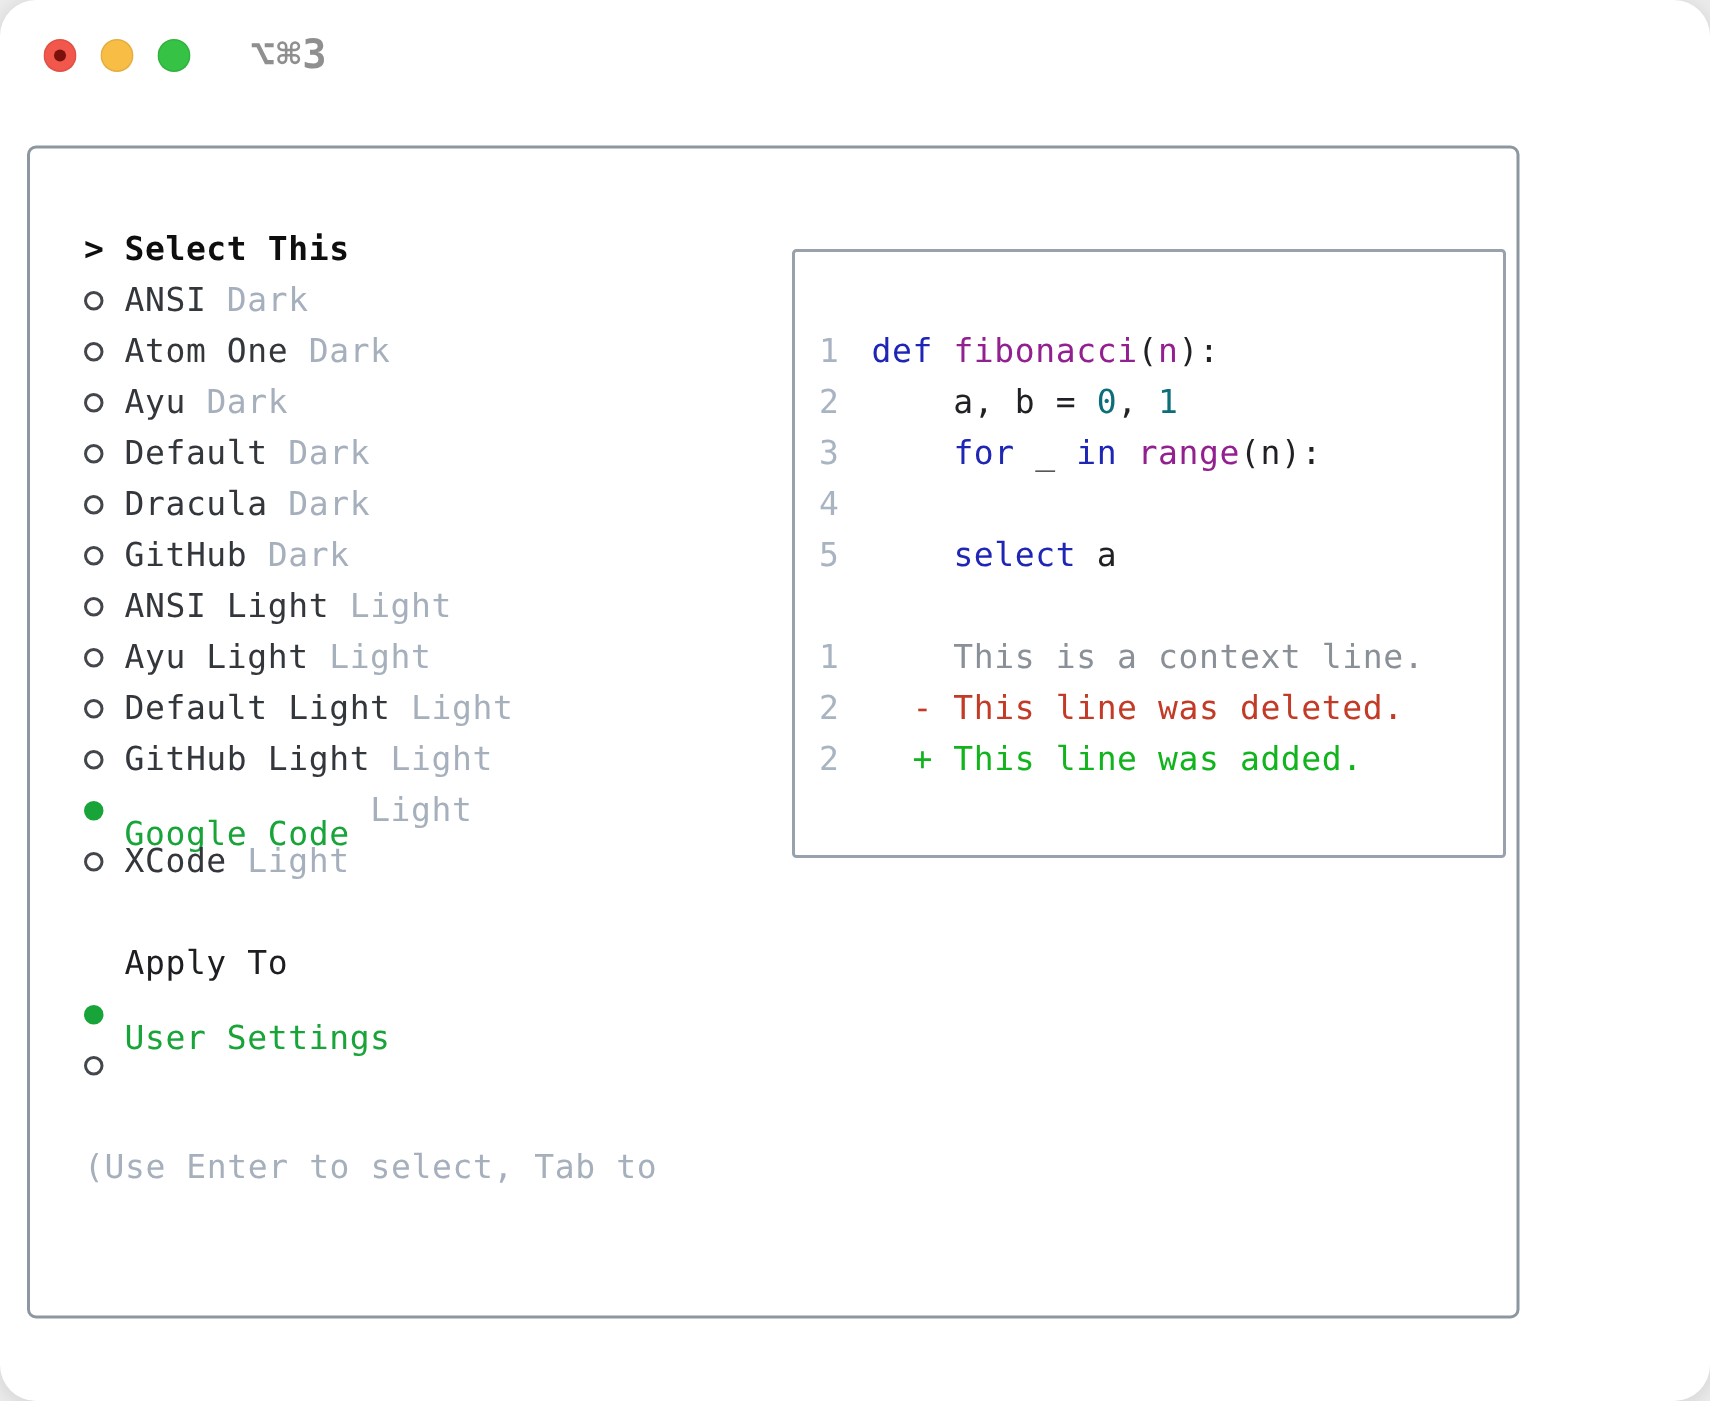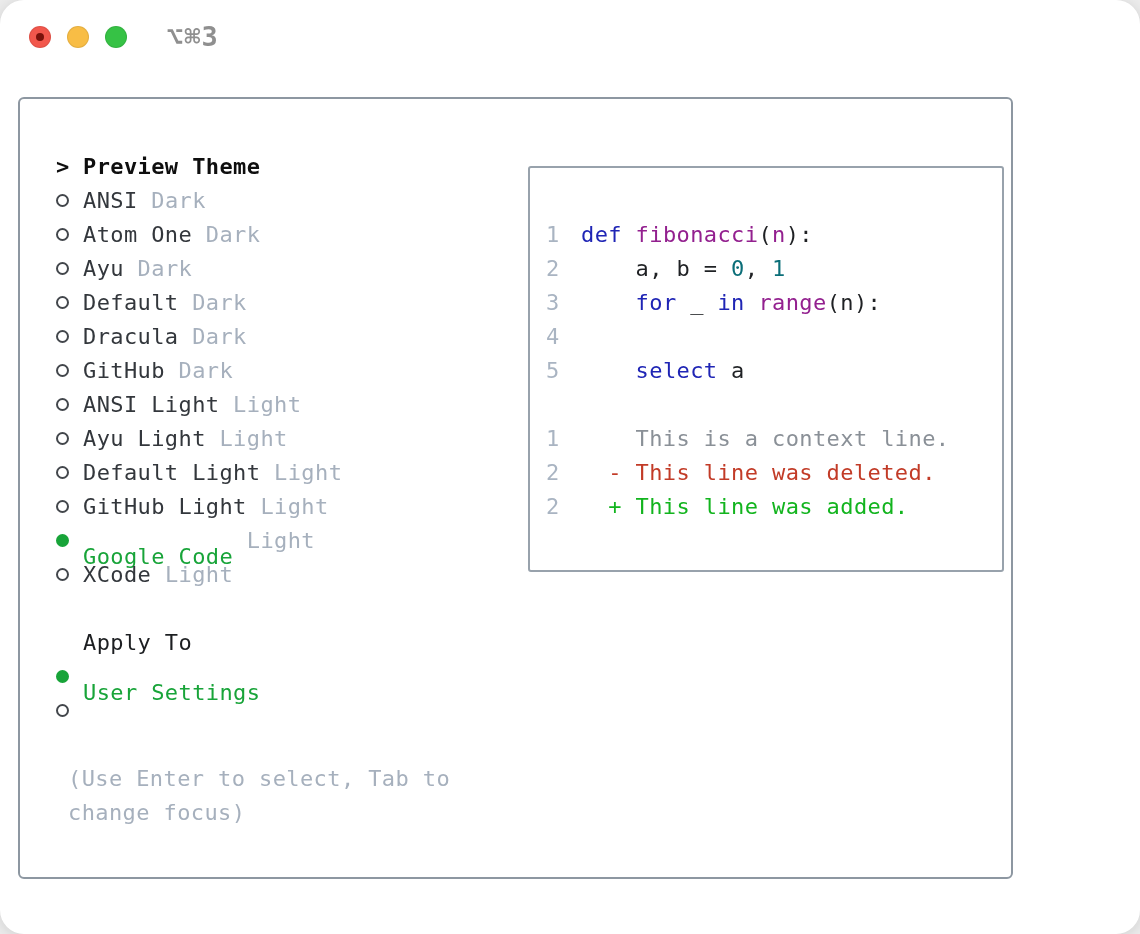--- a/index.html
+++ b/index.html
@@ -49,21 +49,21 @@
     width: 13px; height: 13px; border-radius: 50%;
     border: 2px solid #43474c; background: transparent;
   }
   .bullet.selected { background: var(--green); border-color: var(--green); }
   .marker { width: 27px; font-weight: 700; color: var(--heading); }
   .section-heading { font-weight: 700; color: var(--heading); }
   .sub-heading { color: #1c1e21; }
   .label { color: var(--text); white-space: pre; }
   .label.green { color: var(--green); margin-top: 32px; }
   .tag { color: var(--muted); }
-  .help-line { color: var(--muted); margin-left: 12px; }
+  .help-line { color: var(--muted); }
   
   .preview-heading { height: 34px; display: flex; align-items: center;
     font-weight: 700; color: var(--heading); }
   .preview-box {
     margin-top: 17px; margin-left: 10px; width: 476px; height: 406px;
     border: 2px solid var(--box-border); border-radius: 3px;
     padding: 49px 0 0 16px; background: #fff;
   }
   .code-line { height: 34px; display: flex; align-items: center; white-space: pre; }
   .lnum { width: 35px; flex-shrink: 0; color: var(--line-num); }
@@ -85,21 +85,21 @@
     <span class="dot yellow"></span>
     <span class="dot green"></span>
     <span class="win-title">⌥⌘3</span>
   </div>
 
   <div class="panel">
 
     <div class="left-col">
       <div class="row">
         <span class="marker">&gt;</span>
-        <span class="section-heading">Preview Theme</span>
+        <span class="section-heading">Select This</span>
       </div>
       <div id="theme-list">
           <div class="row"><span class="bullet-col"><span class="bullet"></span></span><span class="label">ANSI </span><span class="tag">Dark</span></div>
           <div class="row"><span class="bullet-col"><span class="bullet"></span></span><span class="label">Atom One </span><span class="tag">Dark</span></div>
           <div class="row"><span class="bullet-col"><span class="bullet"></span></span><span class="label">Ayu </span><span class="tag">Dark</span></div>
           <div class="row"><span class="bullet-col"><span class="bullet"></span></span><span class="label">Default </span><span class="tag">Dark</span></div>
           <div class="row"><span class="bullet-col"><span class="bullet"></span></span><span class="label">Dracula </span><span class="tag">Dark</span></div>
           <div class="row"><span class="bullet-col"><span class="bullet"></span></span><span class="label">GitHub </span><span class="tag">Dark</span></div>
           <div class="row"><span class="bullet-col"><span class="bullet"></span></span><span class="label">ANSI Light </span><span class="tag">Light</span></div>
           <div class="row"><span class="bullet-col"><span class="bullet"></span></span><span class="label">Ayu Light </span><span class="tag">Light</span></div>
@@ -113,21 +113,20 @@
         <span class="bullet-col"></span>
         <span class="sub-heading">Apply To</span>
       </div>
       <div id="apply-list">
           <div class="row"><span class="bullet-col"><span class="bullet selected"></span></span><span class="label green">User Settings</span></div>
           <div class="row"><span class="bullet-col"><span class="bullet"></span></span></div>
         </div>
       <div class="row"></div>
       <div id="help-text">
           <div class="row"><span class="help-line">(Use Enter to select, Tab to</span></div>
-          <div class="row"><span class="help-line">change focus)</span></div>
         </div>
     </div>
 
     <div class="right-col">
       <div class="preview-box">
         <div id="code-lines">
             <div class="code-line"><span class="lnum">1</span><span class="tok kw">def</span><span class="tok pl"> </span><span class="tok fn">fibonacci</span><span class="tok pl">(</span><span class="tok fn">n</span><span class="tok pl">):</span></div>
             <div class="code-line"><span class="lnum">2</span><span class="tok pl">    a, b = </span><span class="tok lit">0</span><span class="tok pl">, </span><span class="tok lit">1</span></div>
             <div class="code-line"><span class="lnum">3</span><span class="tok pl">    </span><span class="tok kw">for</span><span class="tok pl"> _ </span><span class="tok kw">in</span><span class="tok pl"> </span><span class="tok fn">range</span><span class="tok pl">(n):</span></div>
             <div class="code-line"><span class="lnum">4</span></div>

